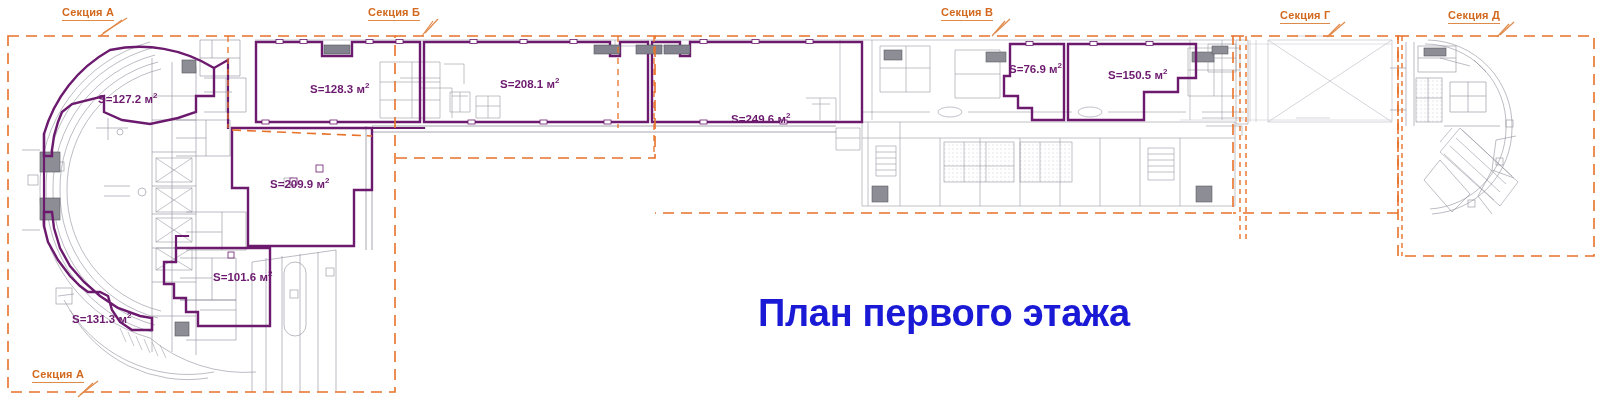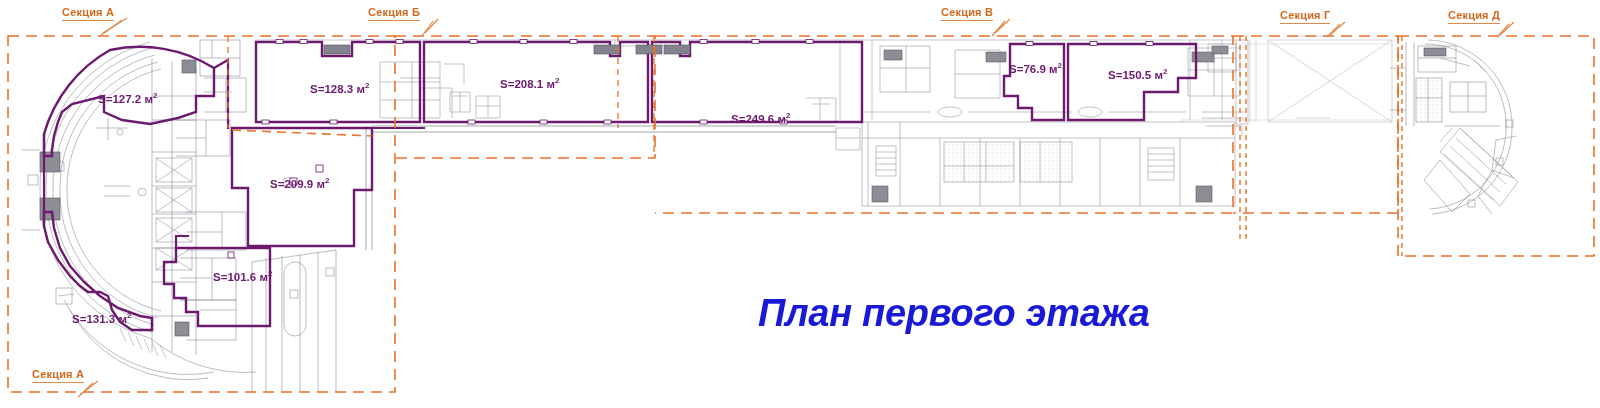--- a/index.html
+++ b/index.html
@@ -51,21 +51,20 @@
   #main-title{
     position:absolute;
     left:758px;
     top:292px;
     color:#1919d6;
     font-size:38px;
     font-weight:bold;
     letter-spacing:-0.3px;
     white-space:nowrap;
     line-height:42px;
-    font-style:italic;
   }
 </style>
 </head>
 <body>
 
 <div id="plan">
 
   <svg width="1600" height="408" viewBox="0 0 1600 408" shape-rendering="geometricPrecision">
 
     <defs>

